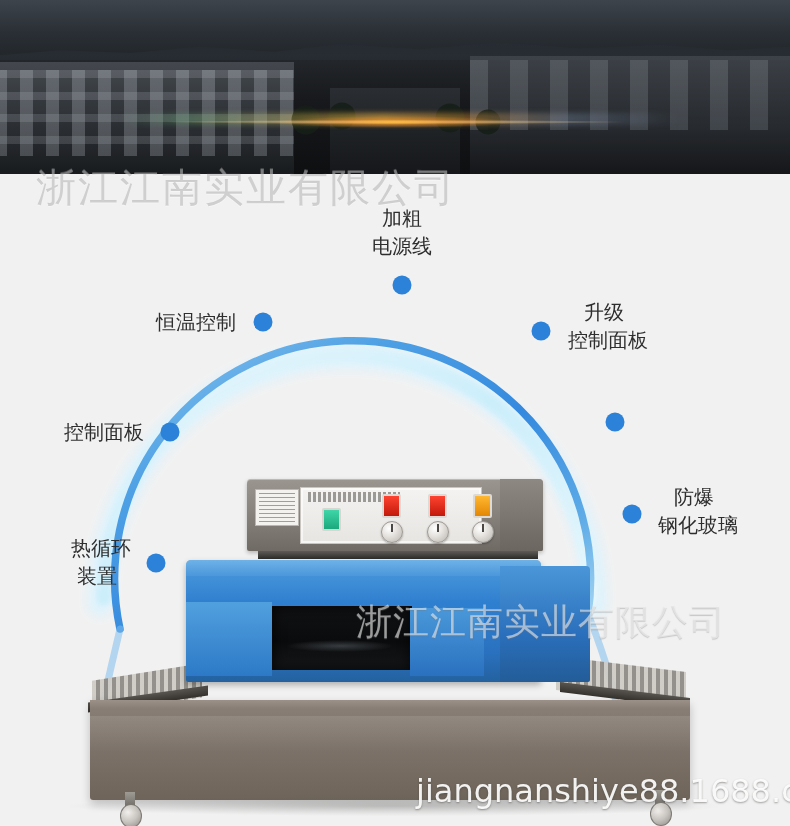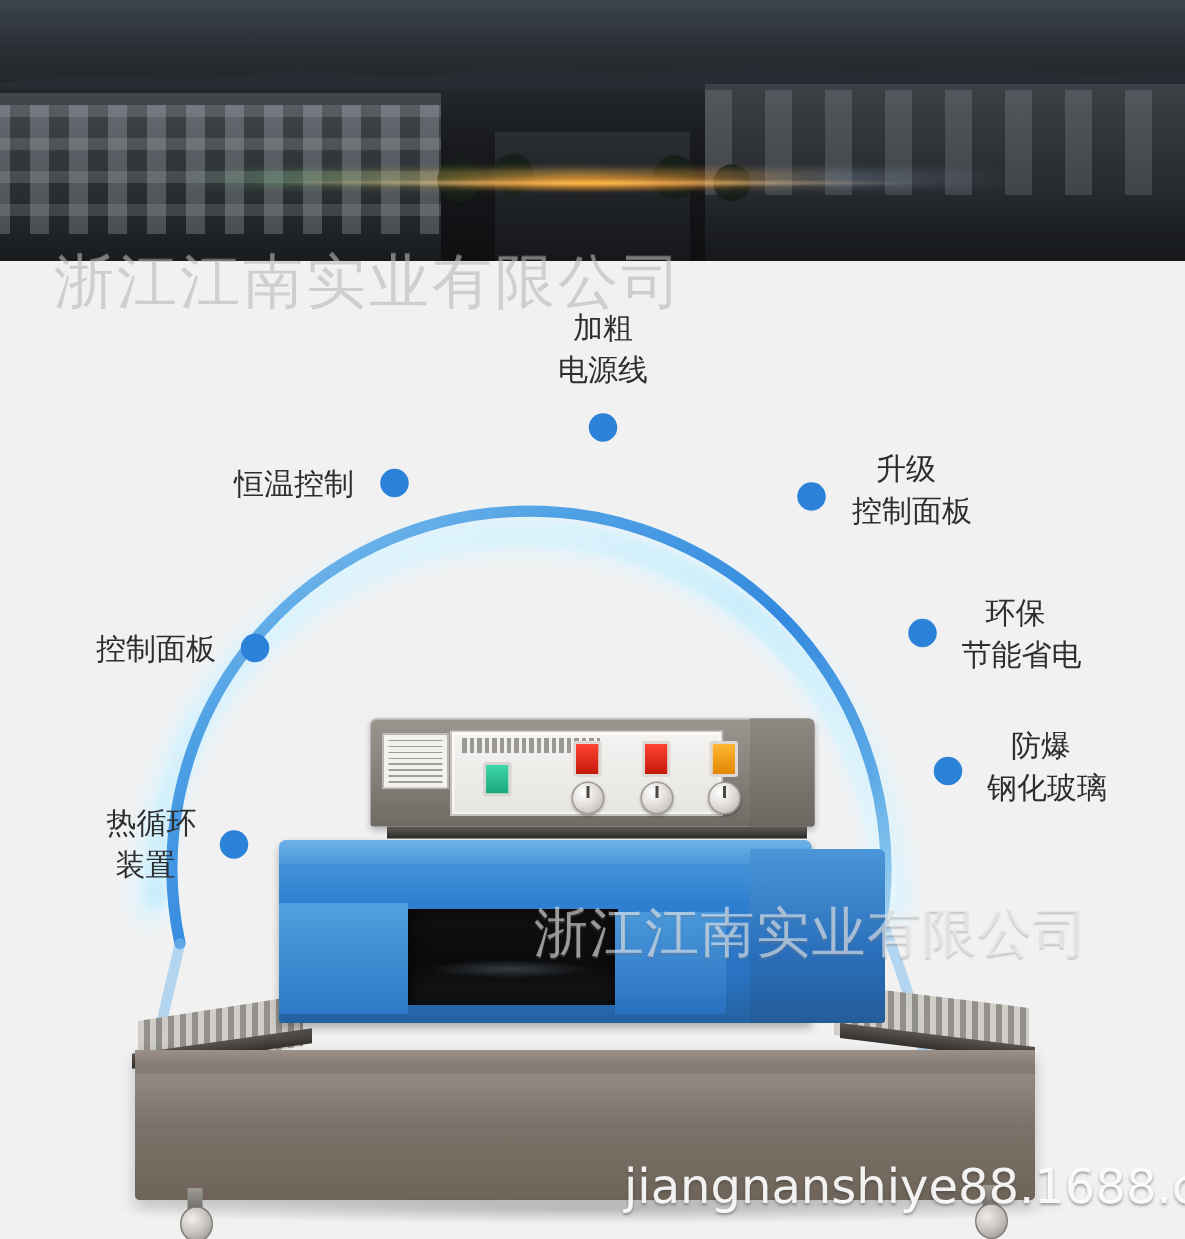--- a/index.html
+++ b/index.html
@@ -286,24 +286,20 @@
 
   <div class="lbl r" style="left:568px;top:298px;width:160px;">
     <div style="margin-left:16px">升级</div>
     <div>控制面板</div>
   </div>
 
   <div class="lbl l" style="left:4px;top:418px;width:140px;">
     <div>控制面板</div>
   </div>
 
-  <div class="lbl r" style="left:641px;top:394px;width:140px;">
-    <div style="margin-left:16px">环保</div>
-    <div>节能省电</div>
-  </div>
 
   <div class="lbl r" style="left:658px;top:483px;width:140px;">
     <div style="margin-left:16px">防爆</div>
     <div>钢化玻璃</div>
   </div>
 
   <div class="lbl l" style="left:-9px;top:534px;width:140px;">
     <div>热循环</div>
     <div style="margin-right:14px">装置</div>
   </div>

